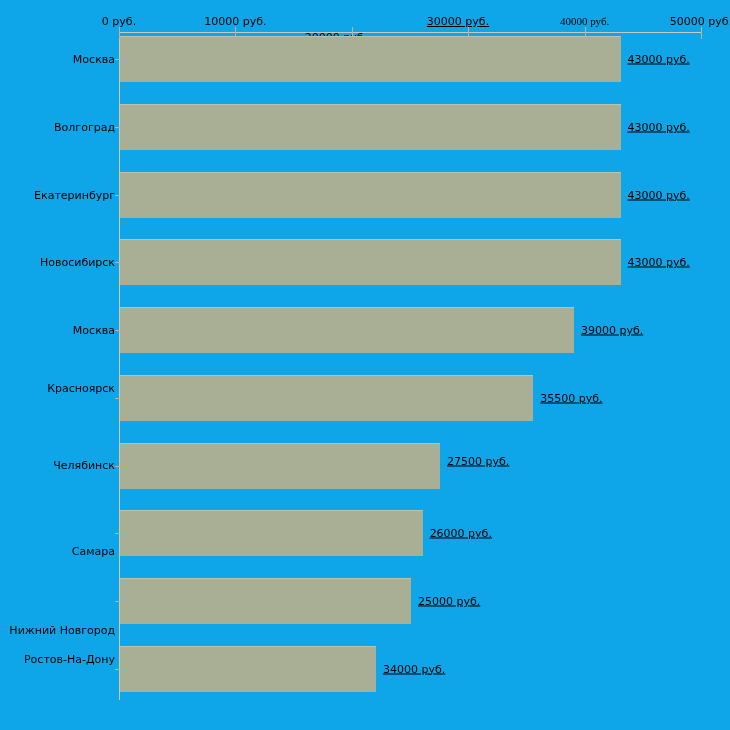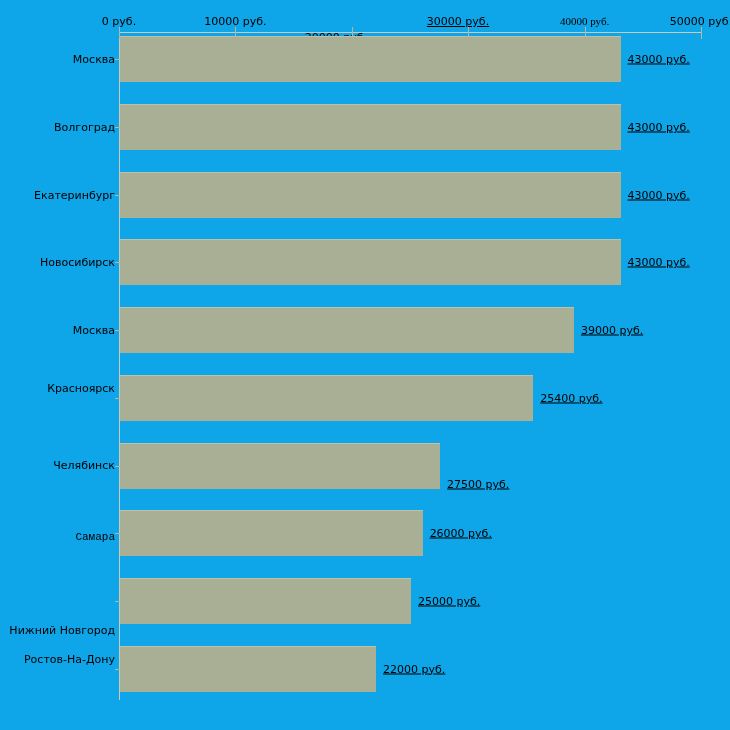--- a/index.html
+++ b/index.html
@@ -102,30 +102,30 @@
     <div class="y-tick" style="left: 115px; top: 262.4px;"></div>
     <div class="bar" style="left: 120px; top: 239.4px; width: 500.52px; background: rgb(169, 175, 148);"></div>
     <div class="val-label" style="left: 627.52px; top: 262.4px;">43000 руб.</div>
     <div class="cat-label" style="top: 330.1px;">Москва</div>
     <div class="y-tick" style="left: 115px; top: 330.1px;"></div>
     <div class="bar" style="left: 120px; top: 307.1px; width: 453.96px; background: rgb(169, 175, 148);"></div>
     <div class="val-label" style="left: 580.96px; top: 330.1px;">39000 руб.</div>
     <div class="cat-label" style="top: 388px;">Красноярск</div>
     <div class="y-tick" style="left: 115px; top: 397.8px;"></div>
     <div class="bar" style="left: 120px; top: 374.8px; width: 413.22px; background: rgb(169, 175, 148);"></div>
-    <div class="val-label" style="left: 540.22px; top: 397.8px;">25400 руб.</div>
+    <div class="val-label" style="left: 540.22px; top: 397.8px;">35500 руб.</div>
     <div class="cat-label" style="top: 465px;">Челябинск</div>
     <div class="y-tick" style="left: 115px; top: 465.5px;"></div>
     <div class="bar" style="left: 120px; top: 442.5px; width: 320.1px; background: rgb(169, 175, 148);"></div>
-    <div class="val-label" style="left: 447.1px; top: 484px;">27500 руб.</div>
-    <div class="cat-label" style="top: 537px; font-family: Liberation Mono, monospace;">Самара</div>
+    <div class="val-label" style="left: 447.1px; top: 461px;">27500 руб.</div>
+    <div class="cat-label" style="top: 551px;">Самара</div>
     <div class="y-tick" style="left: 115px; top: 533.2px;"></div>
     <div class="bar" style="left: 120px; top: 510.2px; width: 302.64px; background: rgb(169, 175, 148);"></div>
     <div class="val-label" style="left: 429.64px; top: 533.2px;">26000 руб.</div>
     <div class="cat-label" style="top: 630px;">Нижний Новгород</div>
     <div class="y-tick" style="left: 115px; top: 600.9px;"></div>
     <div class="bar" style="left: 120px; top: 577.9px; width: 291px; background: rgb(169, 175, 148);"></div>
     <div class="val-label" style="left: 418px; top: 600.9px;">25000 руб.</div>
     <div class="cat-label" style="top: 659px;">Ростов-На-Дону</div>
     <div class="y-tick" style="left: 115px; top: 668.6px;"></div>
     <div class="bar" style="left: 120px; top: 645.6px; width: 256.08px; background: rgb(169, 175, 148);"></div>
-    <div class="val-label" style="left: 383.08px; top: 668.6px;">22000 руб.</div>
+    <div class="val-label" style="left: 383.08px; top: 668.6px;">34000 руб.</div>
   </div>
 
 </body></html>

